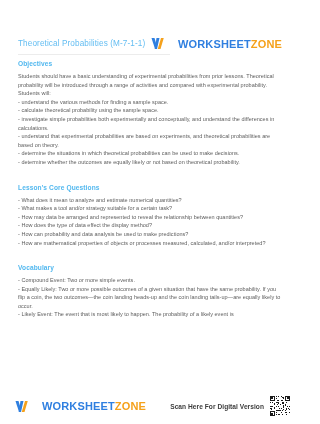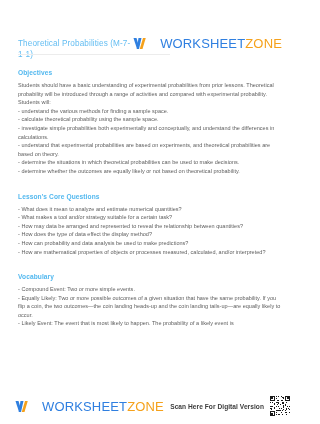--- a/index.html
+++ b/index.html
@@ -53,22 +53,22 @@
     align-items: center;
     gap: 3px;
     white-space: nowrap;
   }
   .brand-mark {
     width: 15px;
     height: 15px;
     flex: 0 0 auto;
   }
   .brand-text {
-    font-size: 13px;
-    font-weight: normal;
+    font-size: 11px;
+    font-weight: bold;
     letter-spacing: 0.15px;
     padding-left: 10px;
   }
   .brand-text .w { color: #2f7fe0; }
   .brand-text .z { color: #f5a11b; }
 
   
   .content {
     padding: 0 18px;
     flex: 1 1 auto;

